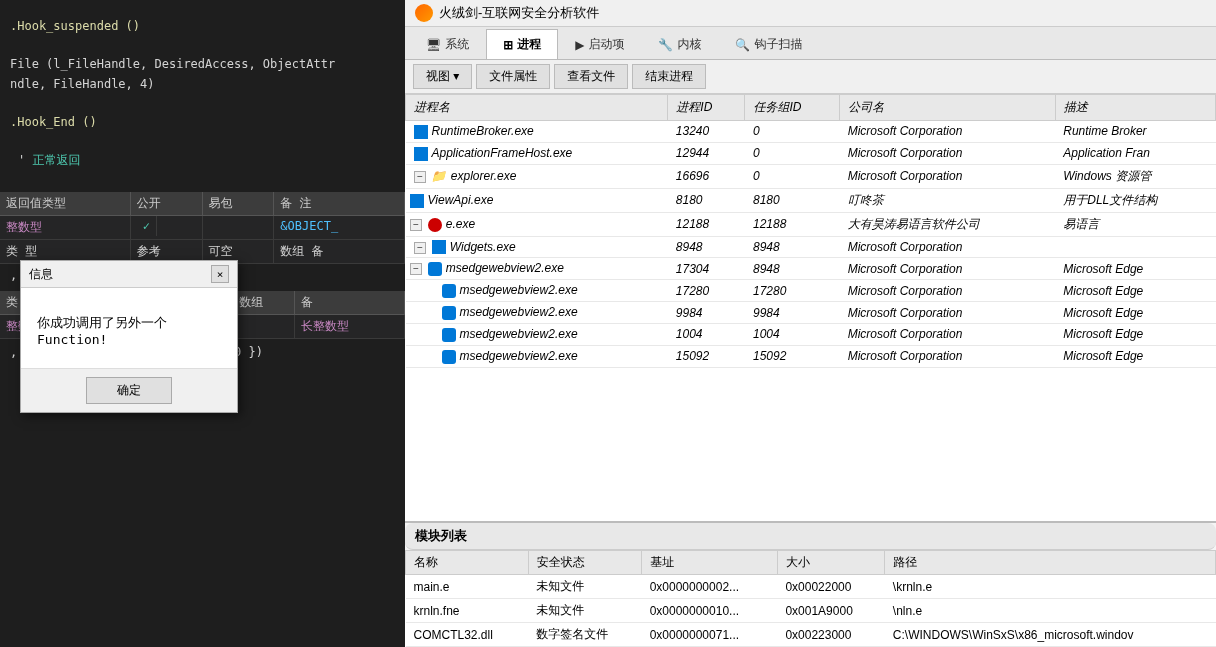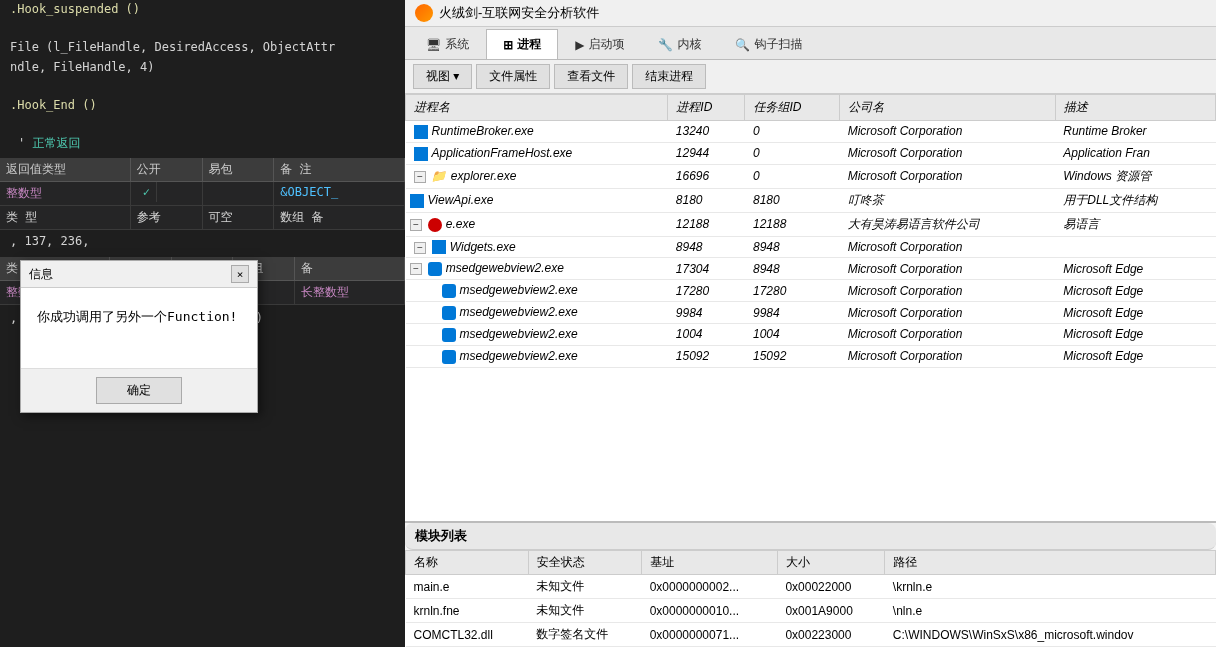--- a/index.html
+++ b/index.html
@@ -10,21 +10,21 @@
       width: 405px;
       background: #1e1e1e;
       color: #d4d4d4;
       font-family: Consolas, monospace;
       font-size: 12px;
       position: relative;
       overflow: hidden;
       flex-shrink: 0;
     }
     .code-area {
-      padding: 0 10px;
+      padding: 17px 10px;
       line-height: 1.6;
     }
     .code-line { white-space: pre; }
     .code-green { color: #4ec9b0; }
     .code-white { color: #d4d4d4; }
     .code-yellow { color: #dcdcaa; }
 
     
     .left-table {
       background: #252526;
@@ -71,21 +71,21 @@
     .left-table2-row span {
       padding: 3px 6px;
       border-right: 1px solid #3a3a3a;
     }
 
     
     .dialog-overlay {
       position: absolute;
       top: 260px;
       left: 20px;
-      width: 238px;
+      width: 218px;
       background: #f0f0f0;
       border: 1px solid #aaa;
       box-shadow: 3px 3px 10px rgba(0,0,0,0.5);
       z-index: 100;
     }
     .dialog-titlebar {
       background: #f0f0f0;
       padding: 4px 8px;
       display: flex;
       justify-content: space-between;
@@ -105,21 +105,21 @@
       justify-content: center;
       font-size: 11px;
     }
     .dialog-body {
       padding: 20px 16px 16px 16px;
       background: #ffffff;
       font-size: 13px;
       color: #000;
       min-height: 80px;
       display: flex;
-      align-items: flex-start;
+      align-items: center;
     }
     .dialog-footer {
       padding: 8px;
       background: #f0f0f0;
       display: flex;
       justify-content: center;
       border-top: 1px solid #ddd;
     }
     .dialog-ok-btn {
       background: #e0e0e0;

